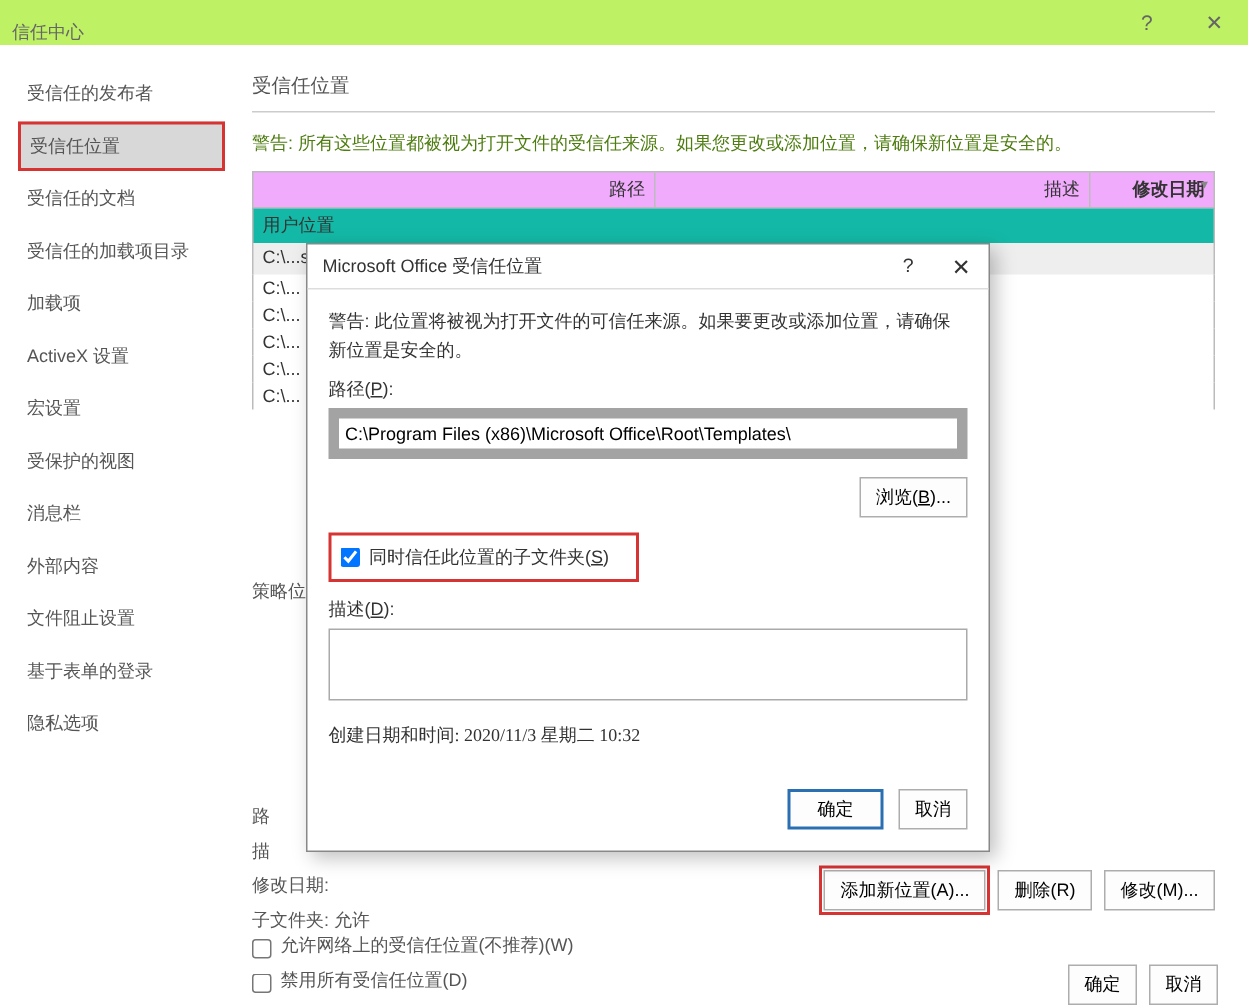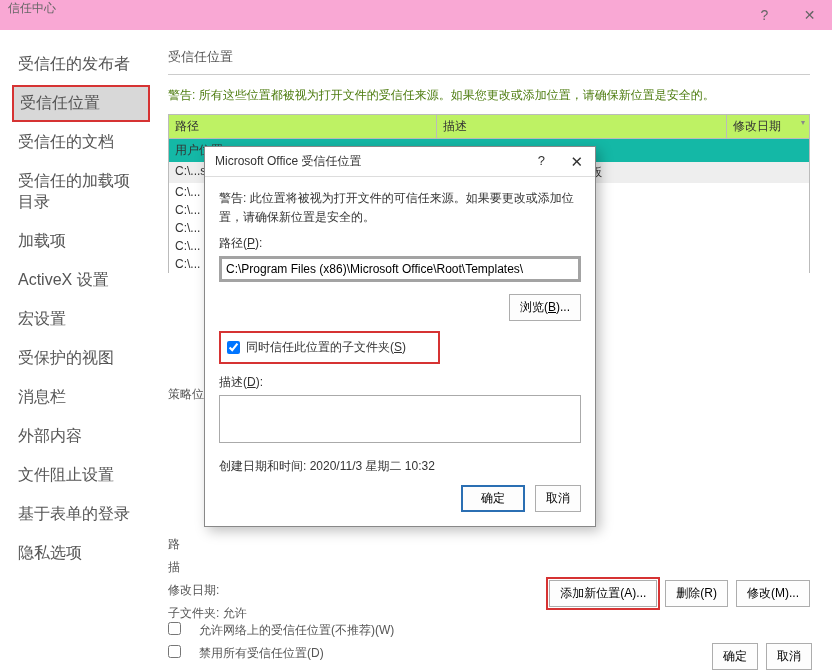--- a/index.html
+++ b/index.html
@@ -1,61 +1,61 @@
 <!DOCTYPE html>
 <html><head>
 <meta charset="utf-8">
 <style>
 * { box-sizing: border-box; margin: 0; padding: 0; }
 body { font-family: "Microsoft YaHei", SimSun, sans-serif; font-size: 12px; background: #fff; width: 832px; height: 671px; overflow: hidden; color: #333; }
-.titlebar { height: 30px; display: flex; align-items: flex-start; padding: 0 8px; background: #f9a8d4; position: relative; }
+.titlebar { height: 30px; display: flex; align-items: flex-end; padding: 0 8px; background: #bef264; position: relative; }
 .titlebar .title { color: #666; font-size: 12px; }
 .titlebar .controls { position: absolute; right: 0; top: 0; display: flex; }
 .titlebar .controls div { width: 45px; height: 30px; display: flex; align-items: center; justify-content: center; color: #666; font-size: 14px; }
 .main { display: flex; height: 610px; }
 .sidebar { width: 150px; background: #fff; padding: 16px 0 0 12px; }
-.sidebar-item { padding: 8px 6px; color: #555; cursor: default; font-size: 16px; margin-bottom: 2px; }
+.sidebar-item { padding: 8px 6px; color: #555; cursor: default; font-size: 12px; margin-bottom: 2px; }
 .sidebar-item.red-box { border: 2px solid #d63333; background: #d8d8d8; padding: 6px 6px; }
 .content { flex: 1; padding: 18px 22px 0 18px; position: relative; }
 .section-title { font-size: 13px; color: #555; padding-bottom: 8px; border-bottom: 1px solid #ccc; margin-bottom: 12px; }
 .warning { font-size: 12px; color: #4d7c0f; margin-bottom: 10px; }
-.table-head { display: flex; border: 1px solid #bbb; background: #bef264; }
+.table-head { display: flex; border: 1px solid #bbb; background: #f0abfc; text-align: right; }
 .th { padding: 3px 6px; font-size: 12px; border-right: 1px solid #bbb; }
 .th.path { width: 268px; }
 .th.desc { flex: 1; }
-.th.date { width: 82px; border-right: none; position: relative; }
+.th.date { width: 82px; border-right: none; position: relative; font-weight: bold; }
 .th.date::after { content: '▾'; position: absolute; right: 4px; font-size: 8px; color: #888; }
 .row-group-head { background: #14b8a6; padding: 3px 6px; border-left: 1px solid #bbb; border-right: 1px solid #bbb; font-size: 12px; }
 .row { display: flex; border-left: 1px solid #bbb; border-right: 1px solid #bbb; padding: 2px 6px; font-size: 12px; background: #eee; }
 .row .c1 { width: 268px; white-space: nowrap; overflow: hidden; }
 .row .c2 { flex: 1; }
 .row-stub { display: flex; border-left: 1px solid #bbb; border-right: 1px solid #bbb; padding: 2px 6px; font-size: 12px; }
 .strategy { margin-top: 110px; padding: 3px 0; font-size: 12px; color: #555; }
 .details { margin-top: 130px; font-size: 12px; color: #555; }
 .details div { margin-bottom: 6px; }
 .bottom-actions { position: absolute; right: 22px; top: 550px; display: flex; gap: 8px; padding-left: 29px; }
 .btn { border: 1px solid #adadad; background: #fdfdfd; padding: 4px 10px; font-size: 12px; cursor: default; }
 .btn.red-box { outline: 2px solid #d63333; outline-offset: 1px; }
 .checks { position: absolute; left: 18px; top: 592px; font-size: 12px; color: #555; }
-.checks label { display: flex; align-items: flex-start; gap: 18px; margin-bottom: 6px; }
+.checks label { display: flex; align-items: flex-end; gap: 6px; margin-bottom: 6px; }
 .checks input { width: 13px; height: 13px; }
 .footer { height: 32px; display: flex; justify-content: flex-end; align-items: center; gap: 8px; padding-right: 20px; border-top: 0; }
-.dialog { position: absolute; left: 204px; top: 146px; width: 392px; background: #fff; border: 1px solid #888; box-shadow: 4px 4px 12px rgba(0,0,0,0.25); z-index: 50; }
+.dialog { position: absolute; left: 204px; top: 162px; width: 456px; background: #fff; border: 1px solid #888; box-shadow: 4px 4px 12px rgba(0,0,0,0.25); z-index: 50; }
 .dialog-title { height: 30px; display: flex; align-items: center; padding: 0 10px; border-bottom: 1px solid #ddd; position: relative; font-size: 12px; }
 .dialog-title .q { position: absolute; right: 50px; top: 6px; font-size: 13px; }
 .dialog-title .x { position: absolute; right: 12px; top: 6px; font-size: 15px; }
 .dialog-body { padding: 12px 14px 14px 14px; font-size: 12px; color: #333; }
 .dialog-body .warn { line-height: 1.6; margin-bottom: 8px; }
 .dialog-body .label { margin-bottom: 4px; }
-.dialog-body input.path { width: 100%; padding: 3px 4px; border: 3px solid #a3a3a3; font-size: 12px; margin-bottom: 12px; }
+.dialog-body input.path { width: 100%; padding: 3px 4px; border: 7px solid #a3a3a3; font-size: 12px; margin-bottom: 12px; }
 .dialog-body .browse-row { display: flex; justify-content: flex-end; margin-bottom: 10px; }
-.dialog-body .chk-row { border: 2px solid #d63333; display: inline-flex; align-items: center; gap: 6px; padding: 6px 32px 6px 6px; margin-bottom: 10px; }
+.dialog-body .chk-row { border: 2px solid #d63333; display: inline-flex; align-items: center; gap: 6px; padding: 6px 18px 6px 6px; margin-bottom: 10px; }
 .dialog-body .chk-row input { width: 13px; height: 13px; }
 .dialog-body textarea { width: 100%; height: 48px; border: 1px solid #aaa; resize: none; margin-bottom: 12px; }
-.dialog-body .created { margin-bottom: 10px; }
+.dialog-body .created { margin-bottom: 27px; font-family: Liberation Serif, serif; }
 .dialog-body .dlg-actions { display: flex; justify-content: flex-end; gap: 10px; }
 .dialog-body .dlg-actions .btn.ok { border: 2px solid #2b6fb3; padding: 3px 18px; }
 .u { text-decoration: underline; }
 </style>
 </head>
 <body>
 
 <div class="titlebar">
   <span class="title">信任中心</span>
   <div class="controls">

